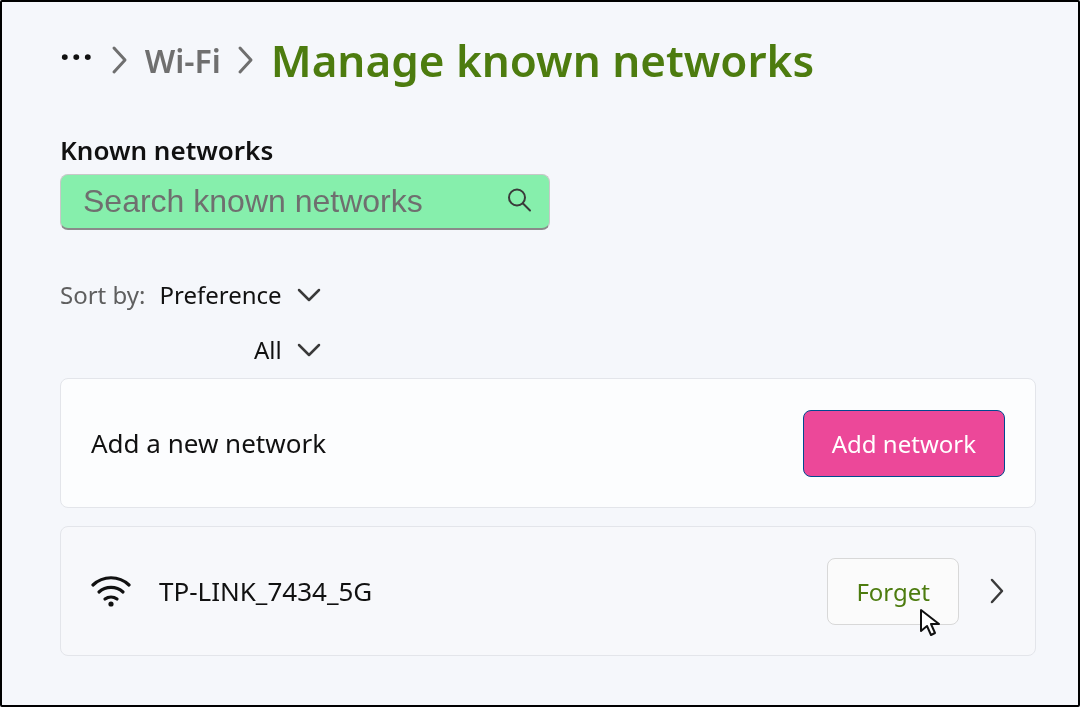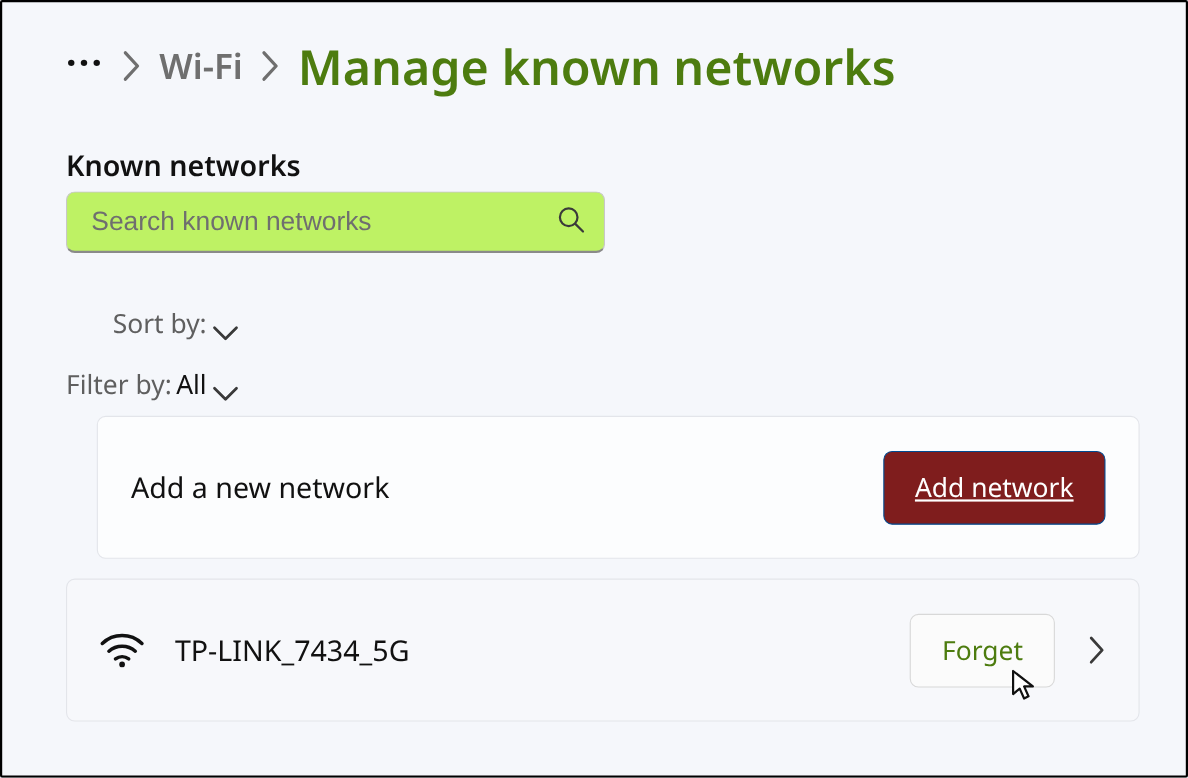--- a/index.html
+++ b/index.html
@@ -67,41 +67,41 @@
     color: #111;
   }
   .sort-filter {
     display: flex;
     flex-direction: column;
     align-items: flex-end;
     gap: 22px;
     font-size: 24px;
     color: #5f5f5f;
   }
-  .sf-item { display: flex; align-items: flex-end; gap: 4px; cursor: pointer; }
+  .sf-item { display: flex; align-items: center; gap: 14px; cursor: pointer; }
   .sf-label { color: #5f5f5f; }
   .sf-value { color: #111; }
   .chev-down svg { display: block; }
 
   
   .search-wrap {
     position: relative;
     width: 490px;
     margin-top: 6px;
     margin-bottom: 48px;
   }
   .search-input {
     width: 100%;
     height: 56px;
-    font-size: 24px;
+    font-size: 32px;
     padding: 0 60px 0 22px;
     border: 1px solid #c8c8c8;
     border-bottom: 2px solid #8a8a8a;
     border-radius: 8px;
-    background: #bef264;
+    background: #86efac;
     color: #111;
     outline: none;
   }
   .search-input::placeholder { color: #6f6f6f; }
   .search-icon {
     position: absolute;
     right: 18px;
     top: 50%;
     transform: translateY(-50%);
   }
@@ -110,38 +110,37 @@
   .card {
     background: #fcfdfe;
     border: 1px solid #e3e5ea;
     border-radius: 8px;
     padding: 0 30px;
     display: flex;
     align-items: center;
     justify-content: space-between;
   }
   .card + .card { margin-top: 18px; }
-  .card.add   { height: 130px; margin-left: 28px; }
+  .card.add   { height: 130px; }
   .card.net   { height: 130px; background: #f7f8fb; }
 
   .card-label { font-size: 26px; color: #111; }
 
   .btn {
     font-size: 24px;
     padding: 16px 28px;
     border-radius: 8px;
     border: 1px solid transparent;
     cursor: pointer;
     font-family: inherit;
   }
   .btn.primary {
-    background: #7f1d1d;
+    background: #ec4899;
     color: #fff;
     border-color: #004a90;
-    text-decoration: underline;
   }
   .btn.secondary {
     background: #fbfbfb;
     color: #4d7c0f;
     border: 1px solid #d8d8d8;
   }
 
   .net-left { display: flex; align-items: center; gap: 28px; }
   .wifi-icon { width: 40px; height: 40px; display: flex; align-items: center; justify-content: center; }
   .net-name { font-size: 26px; color: #111; }
@@ -198,28 +197,28 @@
           <svg width="26" height="26" viewBox="0 0 26 26">
             <circle cx="11" cy="11" r="8" stroke="#3a3a3a" stroke-width="2" fill="none"></circle>
             <line x1="17" y1="17" x2="24" y2="24" stroke="#3a3a3a" stroke-width="2" stroke-linecap="round"></line>
           </svg>
         </span>
       </div>
     </div>
     <div class="sort-filter">
       <div class="sf-item">
         <span class="sf-label">Sort by:</span>
+        <span class="sf-value">Preference</span>
         <span class="chev-down">
           <svg width="26" height="16" viewBox="0 0 26 16">
               <path d="M3 3 L13 13 L23 3" stroke="#3a3a3a" stroke-width="2.5" fill="none" stroke-linecap="round" stroke-linejoin="round"></path>
             </svg>
         </span>
       </div>
       <div class="sf-item">
-        <span class="sf-label">Filter by:</span>
         <span class="sf-value">All</span>
         <span class="chev-down">
           <svg width="26" height="16" viewBox="0 0 26 16">
               <path d="M3 3 L13 13 L23 3" stroke="#3a3a3a" stroke-width="2.5" fill="none" stroke-linecap="round" stroke-linejoin="round"></path>
             </svg>
         </span>
       </div>
     </div>
   </div>
 

